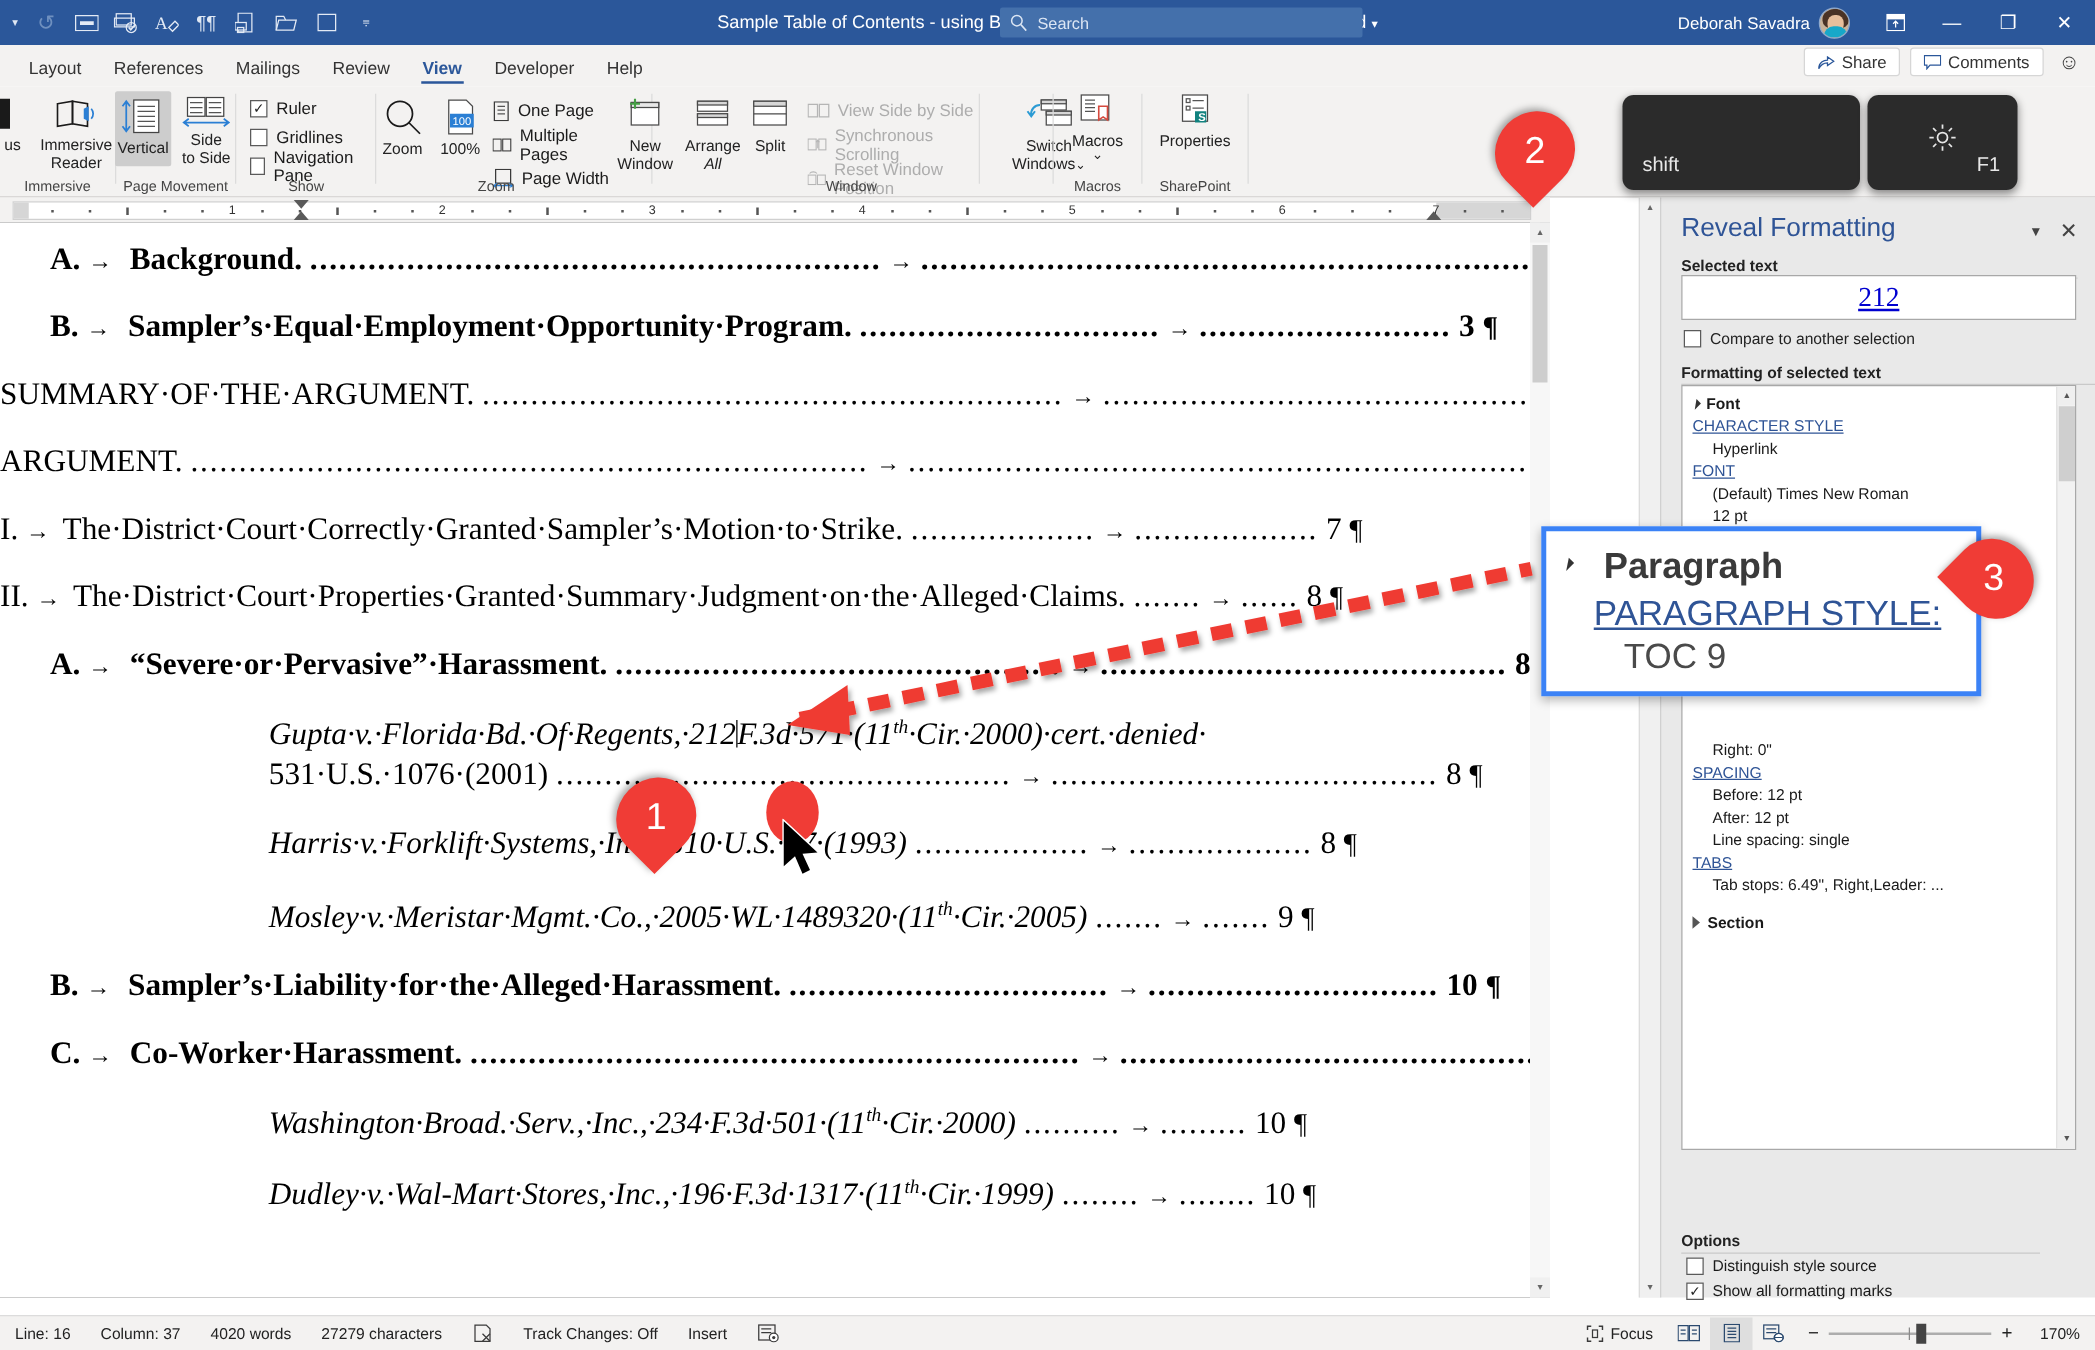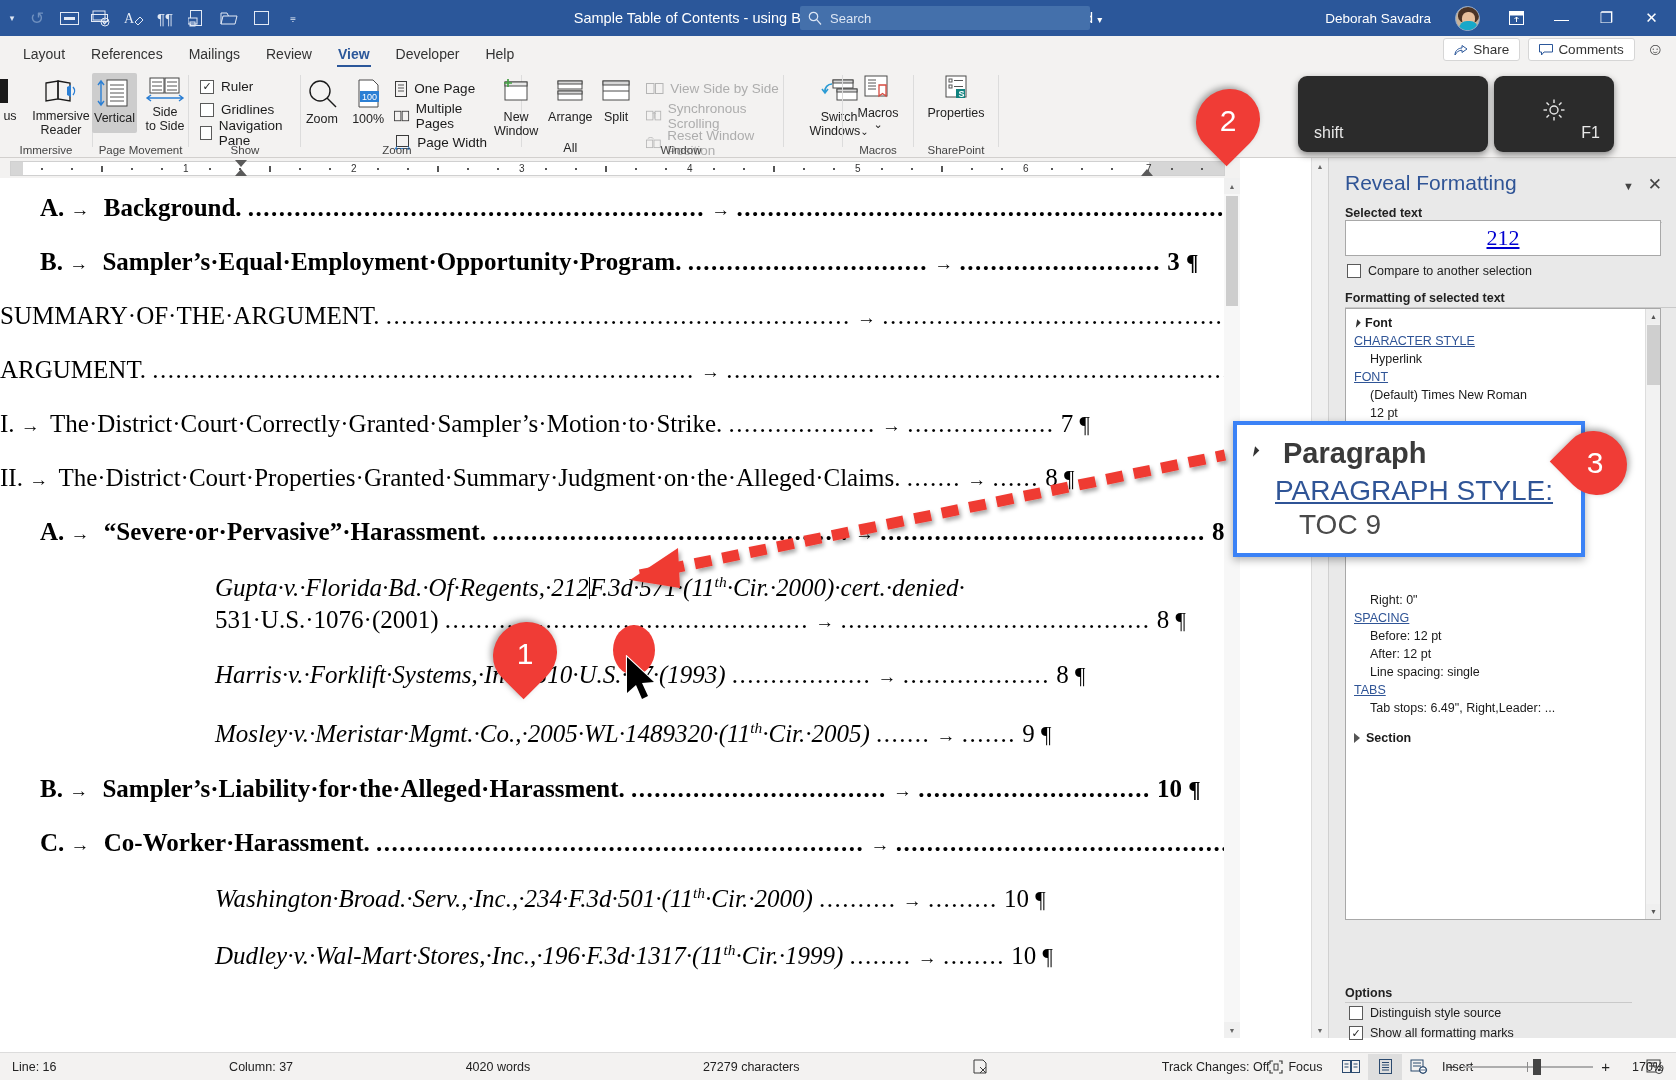--- a/index.html
+++ b/index.html
@@ -28,21 +28,21 @@
   .savedcaret{ font-size:10px; }
   .searchbox{
     position:absolute; left:800px; top:6px; width:290px; height:24px;
     background:#4470ab; border-radius:2px; display:flex; align-items:center;
     padding-left:8px; gap:8px; color:#dce6f4; font-size:13px;
   }
   .tb-right{
     position:absolute; right:0; top:0; height:36px; display:flex; align-items:center;
     gap:0px; padding-right:2px;
   }
-  .user-name{ font-size:13.5px; margin-right:24px; }
+  .user-name{ font-size:13.5px; margin-right:7px; }
   .avatar{
     width:25px; height:25px; border-radius:50%; overflow:hidden; margin-right:14px;
     background:#c9b39a; position:relative; border:1px solid #8fa9cc;
   }
   .avatar .hair{ position:absolute; left:2px; top:0px; width:21px; height:16px; background:#4a3326; border-radius:50% 50% 40% 40%;}
   .avatar .face{ position:absolute; left:6px; top:5px; width:13px; height:14px; background:#e8bf9c; border-radius:45%;}
   .avatar .body{ position:absolute; left:3px; bottom:0; width:19px; height:9px; background:#17a8c9; border-radius:8px 8px 0 0;}
   .win-btn{
     width:45px; height:36px; display:flex; align-items:center; justify-content:center;
     color:#ffffff; font-size:15px;
@@ -177,21 +177,21 @@
   .fmt-head{ font-weight:bold; display:flex; align-items:center; gap:6px;}
   .fmt-link{ color:#2f5496; text-decoration:underline; }
   .fmt-ind1{ padding-left:16px; }
   .tri-open{ width:0;height:0;border-left:5px solid transparent;border-top:7px solid #333; transform:rotate(45deg); display:inline-block;}
   .tri-closed{ width:0;height:0;border-top:5px solid transparent;border-bottom:5px solid transparent;border-left:6px solid #555; display:inline-block;}
   .opt-row{ position:absolute; left:20px; display:flex; align-items:center; gap:7px; font-size:12.5px; color:#1a1a1a;}
   
   .statusbar{
     position:absolute; left:0; bottom:0; width:1676px; height:28px;
     background:#f3f2f1; border-top:1px solid #dcdcdc;
-    display:flex; align-items:center; font-size:12.5px; color:#222;justify-content:space-between;
+    display:flex; align-items:center; font-size:12.5px; color:#222;
   }
   .sb-item{ padding:0 12px; display:flex; align-items:center; gap:5px; height:28px;}
   .sb-right{ position:absolute; right:6px; display:flex; align-items:center; gap:0px; height:28px;}
   .view-btn{ width:34px; height:26px; display:flex;align-items:center;justify-content:center;}
   .view-btn.active{ background:#dedede; }
   .zoomslider{ display:flex; align-items:center; gap:8px; padding:0 10px;}
   .zs-track{ position:relative; width:130px; height:2px; background:#adadad;}
   .zs-mid{ position:absolute; left:64px; top:-4px; width:1px; height:10px; background:#8a8a8a;}
   .zs-thumb{ position:absolute; left:70px; top:-7px; width:8px; height:16px; background:#444;}
   
@@ -474,21 +474,21 @@
         <span class="lbl" style="margin-top:0;">Window</span>
       </div>
       <div class="bigbtn" style="width:56px;">
         <svg width="34" height="30" viewBox="0 0 34 30">
           <rect x="5" y="3" width="24" height="8" fill="#fff" stroke="#4a4a4a"></rect>
           <rect x="5" y="3" width="24" height="3" fill="#d7d7d7" stroke="#4a4a4a"></rect>
           <rect x="5" y="13" width="24" height="9" fill="#fff" stroke="#4a4a4a"></rect>
           <rect x="5" y="13" width="24" height="3" fill="#d7d7d7" stroke="#4a4a4a"></rect>
         </svg>
         <span class="lbl">Arrange</span>
-        <span class="lbl" style="margin-top:17px;">All</span>
+        <span class="lbl" style="margin-top:0;font-style:italic;">All</span>
       </div>
       <div class="bigbtn" style="width:38px;">
         <svg width="32" height="30" viewBox="0 0 32 30">
           <rect x="3" y="3" width="26" height="19" fill="#fff" stroke="#4a4a4a"></rect>
           <rect x="3" y="3" width="26" height="4" fill="#d7d7d7" stroke="#4a4a4a"></rect>
           <line x1="3" y1="13" x2="29" y2="13" stroke="#4a4a4a"></line>
         </svg>
         <span class="lbl">Split</span>
       </div>
       <div style="display:flex;flex-direction:column;gap:2px;padding-top:2px;padding-left:8px;">

